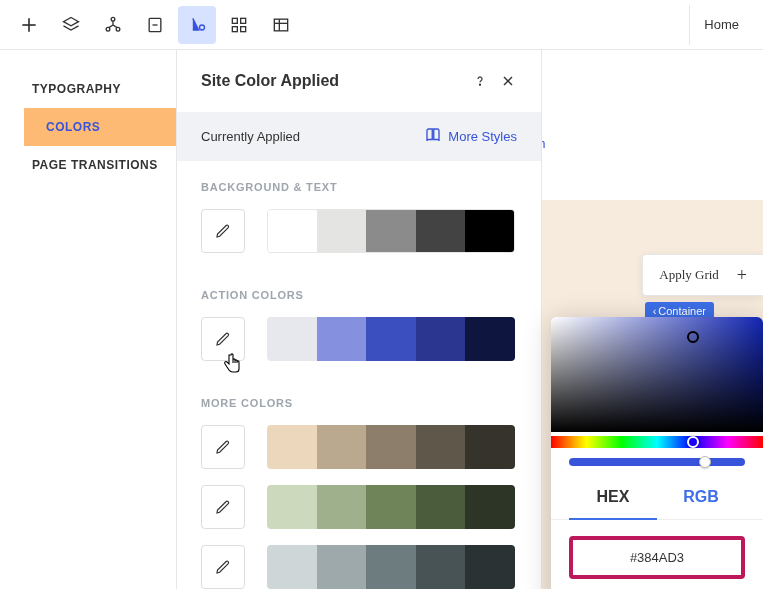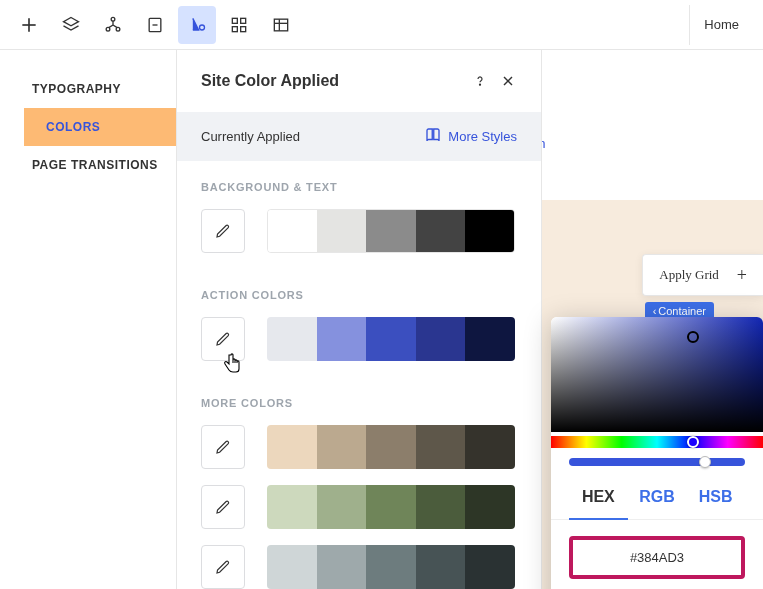--- a/index.html
+++ b/index.html
@@ -270,21 +270,20 @@
       <div class="hue-thumb"></div>
     </div>
     <div class="alpha-row">
       <div class="alpha-slider">
         <div class="alpha-thumb"></div>
       </div>
     </div>
     <div class="mode-tabs">
       <div class="mode-tab active">HEX</div>
       <div class="mode-tab">RGB</div>
-      <div class="mode-tab">HSB</div>
     </div>
     <div class="hex-input-wrap">
       <input class="hex-input" value="#384AD3" style="">
     </div>
     <div class="picker-footer">
       <button class="btn">Cancel</button>
       <button class="btn primary">Apply</button>
     </div>
   </div>
 </div>

